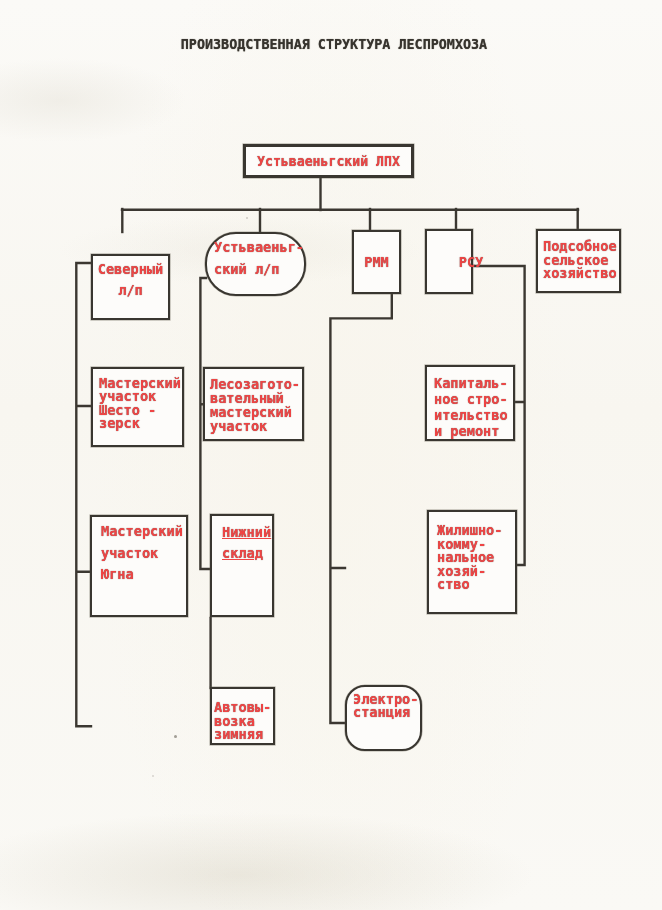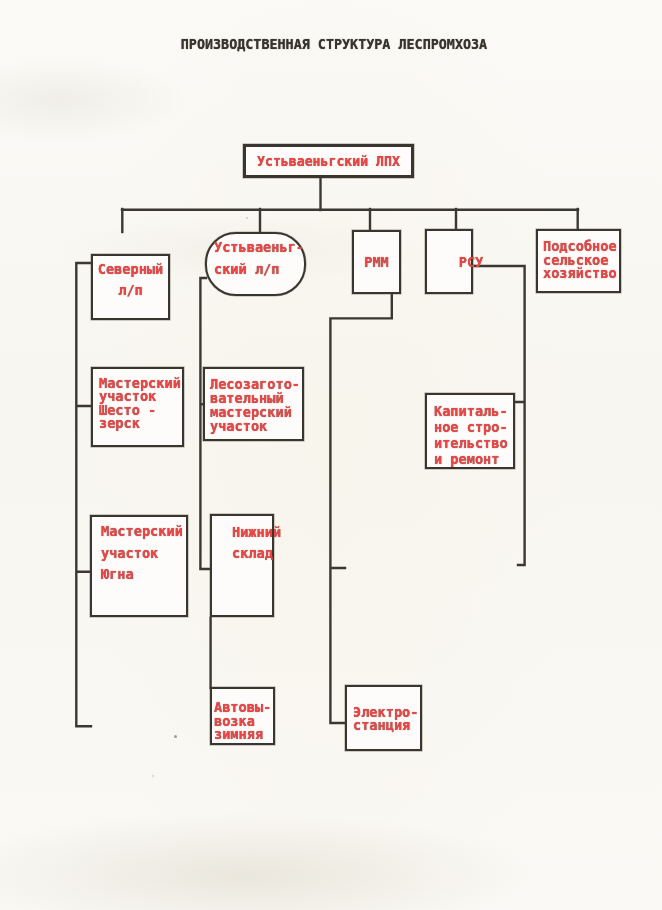--- a/index.html
+++ b/index.html
@@ -54,31 +54,31 @@
                    display:flex; align-items:center; justify-content:center; text-align:right;padding-left:44px; }
   #n-podsobnoe   { left:536px; top:229px; width:85px;  height:64px;
                    padding:9px 8px 0 5px;  line-height:13.5px; }
   #n-shestozersk { left:91px;  top:367px; width:93px;  height:80px;
                    padding:8px 0 0 6px;  line-height:13.4px; }
   #n-lesozagot   { left:203px; top:367px; width:101px; height:74px;
                    padding:8px 0 0 5px;  line-height:14px; }
   #n-yugna       { left:90px;  top:515px; width:98px;  height:102px;
                    padding:4px 0 0 9px;  line-height:21.5px; }
   #n-nizhny      { left:210px; top:514px; width:64px;  height:103px;
-                   padding:6px 0 0 20px; line-height:20.5px; }
+                   padding:6px 0 0 10px; line-height:20.5px;text-decoration:underline; }
   #n-uzhd        { left:90px;  top:690px; width:46px;  height:63px;
                    padding:10px 0 0 6px; line-height:14px; }
   #n-avtovyvozka { left:210px; top:687px; width:65px;  height:58px;
                    padding:12px 0 12px 2px; line-height:13.6px; }
   #n-remont      { left:344px; top:512px; width:66px;  height:102px;
                    padding:10px 0 0 7px; line-height:13.8px; }
   #n-elektro     { left:345px; top:685px; width:77px;  height:66px;
-                   padding:19px 0 0 6px; line-height:13px; }
+                   padding:6px 0 0 6px; line-height:13px;border-radius:20px; }
   #n-kapstroy    { left:425px; top:365px; width:90px;  height:76px;
-                   padding:8px 0 0 7px;  line-height:16px;margin-top:28px; }
+                   padding:8px 0 0 7px;  line-height:16px; }
   #n-zhilkom     { left:427px; top:510px; width:90px;  height:104px;
                    padding:12px 0 0 8px; line-height:13.6px; }
   .speck { position: absolute; border-radius: 50%; background: rgba(90,84,72,0.55); }
 </style>
 </head>
 <body>
 
 <div class="page">
 
   <div class="doc-title">ПРОИЗВОДСТВЕННАЯ СТРУКТУРА ЛЕСПРОМХОЗА</div>
@@ -125,17 +125,22 @@
 склад</div>
   <div class="node" id="n-avtovyvozka">Автовы-
 возка
 зимняя</div>
   <div class="node" id="n-elektro">Электро-
 станция</div>
   <div class="node" id="n-kapstroy">Капиталь-
 ное стро-
 ительство
 и ремонт</div>
+  <div class="node" id="n-zhilkom">Жилишно-
+комму-
+нальное
+хозяй-
+ство</div>
 
   <div class="speck" style="left:174px; top:735px; width:3px; height:3px;"></div>
   <div class="speck" style="left:246px; top:217px; width:2px; height:2px; opacity:.5;"></div>
   <div class="speck" style="left:152px; top:775px; width:2px; height:2px; opacity:.4;"></div>
 </div>
 
 </body></html>

